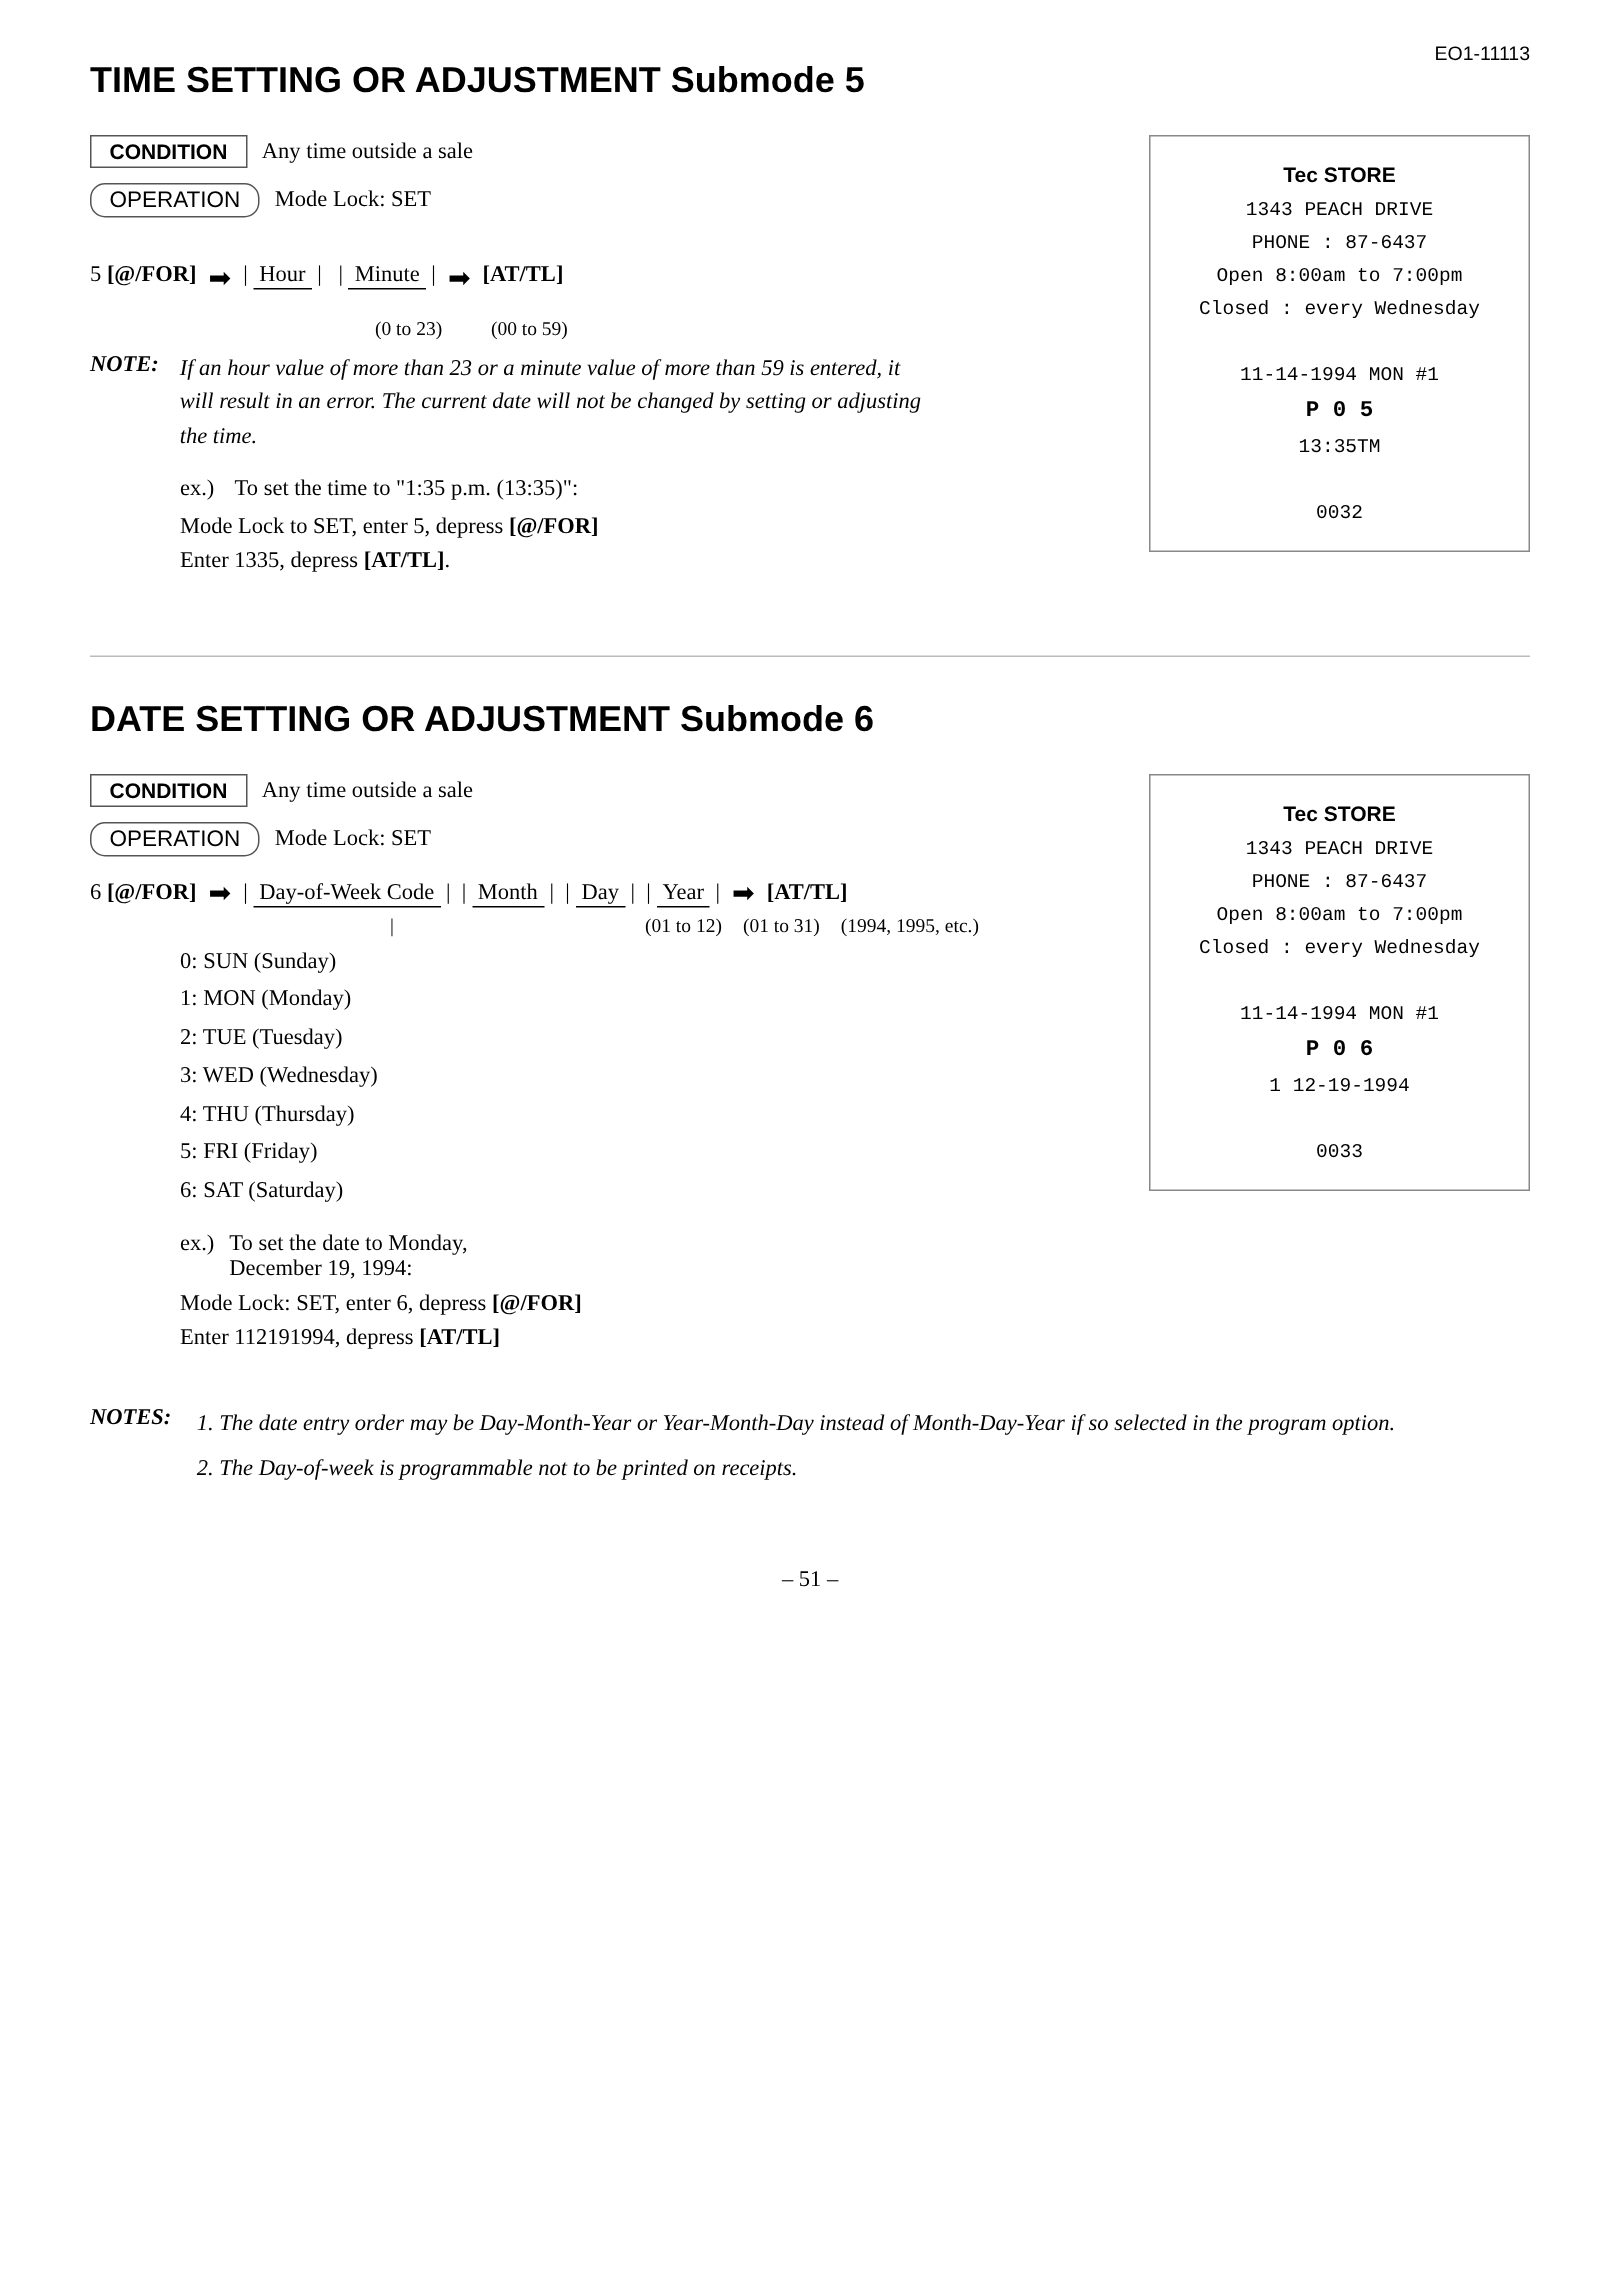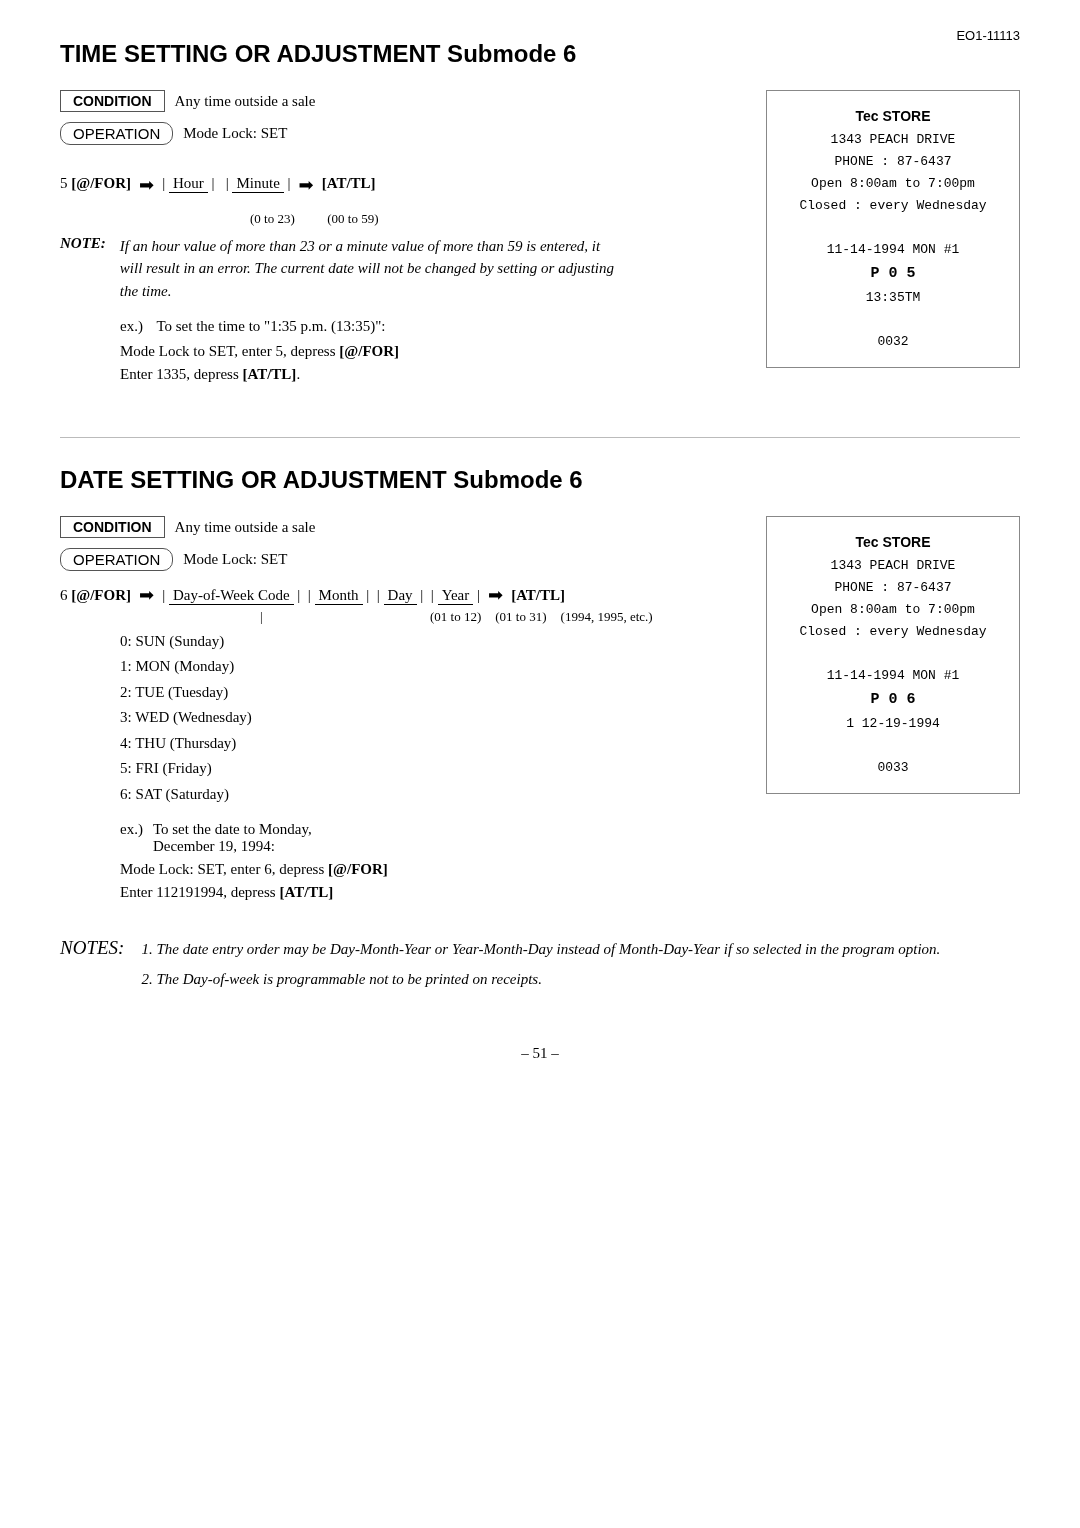--- a/index.html
+++ b/index.html
@@ -143,23 +143,23 @@
       margin: 4px 0 4px 60px;
       font-size: 15px;
       line-height: 1.7;
     }
     .notes-section {
       display: flex;
       gap: 14px;
       margin-top: 30px;
     }
     .notes-label {
-      font-weight: normal;
+      font-weight: bold;
       font-style: italic;
-      font-size: 19px;
+      font-size: 15px;
       white-space: nowrap;
     }
     .notes-text {
       font-size: 15px;
       line-height: 1.6;
     }
     .notes-text ol {
       margin-left: 18px;
     }
     .notes-text li {
@@ -176,21 +176,21 @@
       border-top: 1px solid #bbb;
       margin: 36px 0 28px 0;
     }
   </style>
 </head>
 <body>
 
 <div class="page-ref">EO1-11113</div>
 
 <div class="section">
-  <h2>TIME SETTING OR ADJUSTMENT Submode 6</h2>
+  <h2>TIME SETTING OR ADJUSTMENT Submode 5</h2>
 
   <div class="two-col">
     <div class="left-col">
 
       <div class="condition-row">
         <span class="badge">CONDITION</span>
         <span>Any time outside a sale</span>
       </div>
 
       <div class="condition-row">

